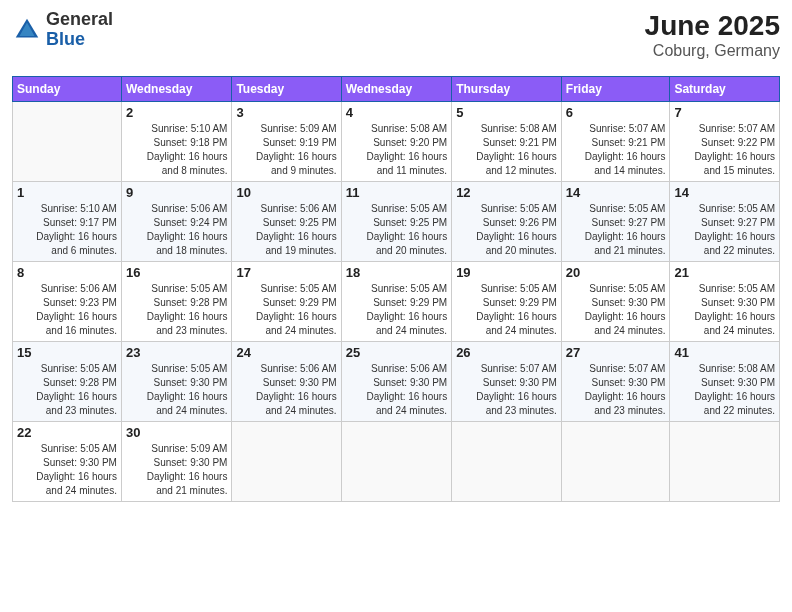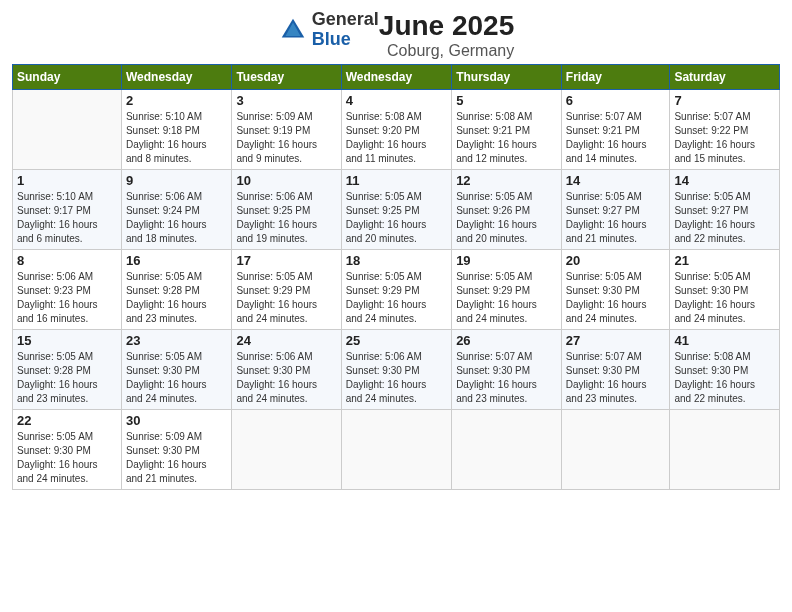--- a/index.html
+++ b/index.html
@@ -9,23 +9,23 @@
       width: 792px;
       height: 612px;
       overflow: hidden;
     }
     .container {
       width: 792px;
       padding: 10px 12px;
     }
     .header {
       display: flex;
-      justify-content: center;
+      justify-content: space-between;
       align-items: flex-start;
-      margin-bottom: 4px;
+      margin-bottom: 16px;
     }
     .logo {
       display: flex;
       align-items: center;
       gap: 4px;
     }
     .logo-text {
       font-size: 18px;
       font-weight: bold;
       line-height: 1.1;
@@ -47,21 +47,21 @@
     .location {
       font-size: 16px;
       color: #555;
     }
     table {
       width: 100%;
       border-collapse: collapse;
       font-size: 10.5px;
     }
     thead tr th {
-      background-color: #4d7c0f;
+      background-color: #8b5cf6;
       color: #fff;
       padding: 5px 4px;
       text-align: left;
       font-size: 12px;
       font-weight: bold;
       border: 1px solid #1a5fa8;
     }
     tbody tr td {
       border: 1px solid #ccc;
       vertical-align: top;
@@ -77,20 +77,21 @@
       font-size: 13px;
       font-weight: bold;
       color: #222;
       display: block;
       margin-bottom: 2px;
     }
     .day-info {
       color: #333;
       font-size: 10px;
       line-height: 1.4;
+      text-align: right;
     }
     .empty-cell {
       background: #f9f9f9 !important;
     }
   </style>
 </head>
 <body>
 
 <div class="container">
   <div class="header">

